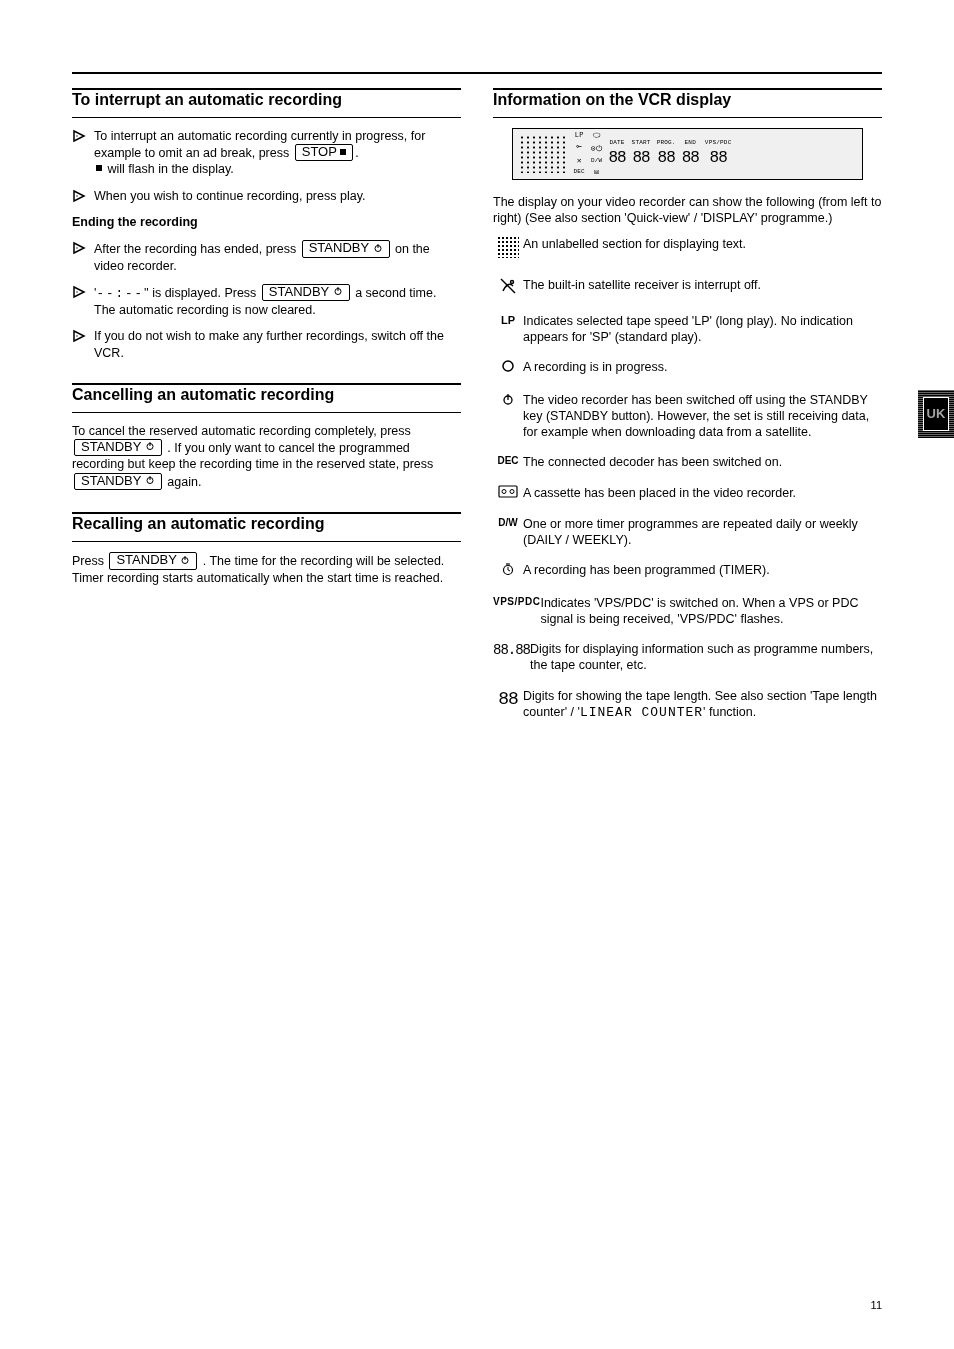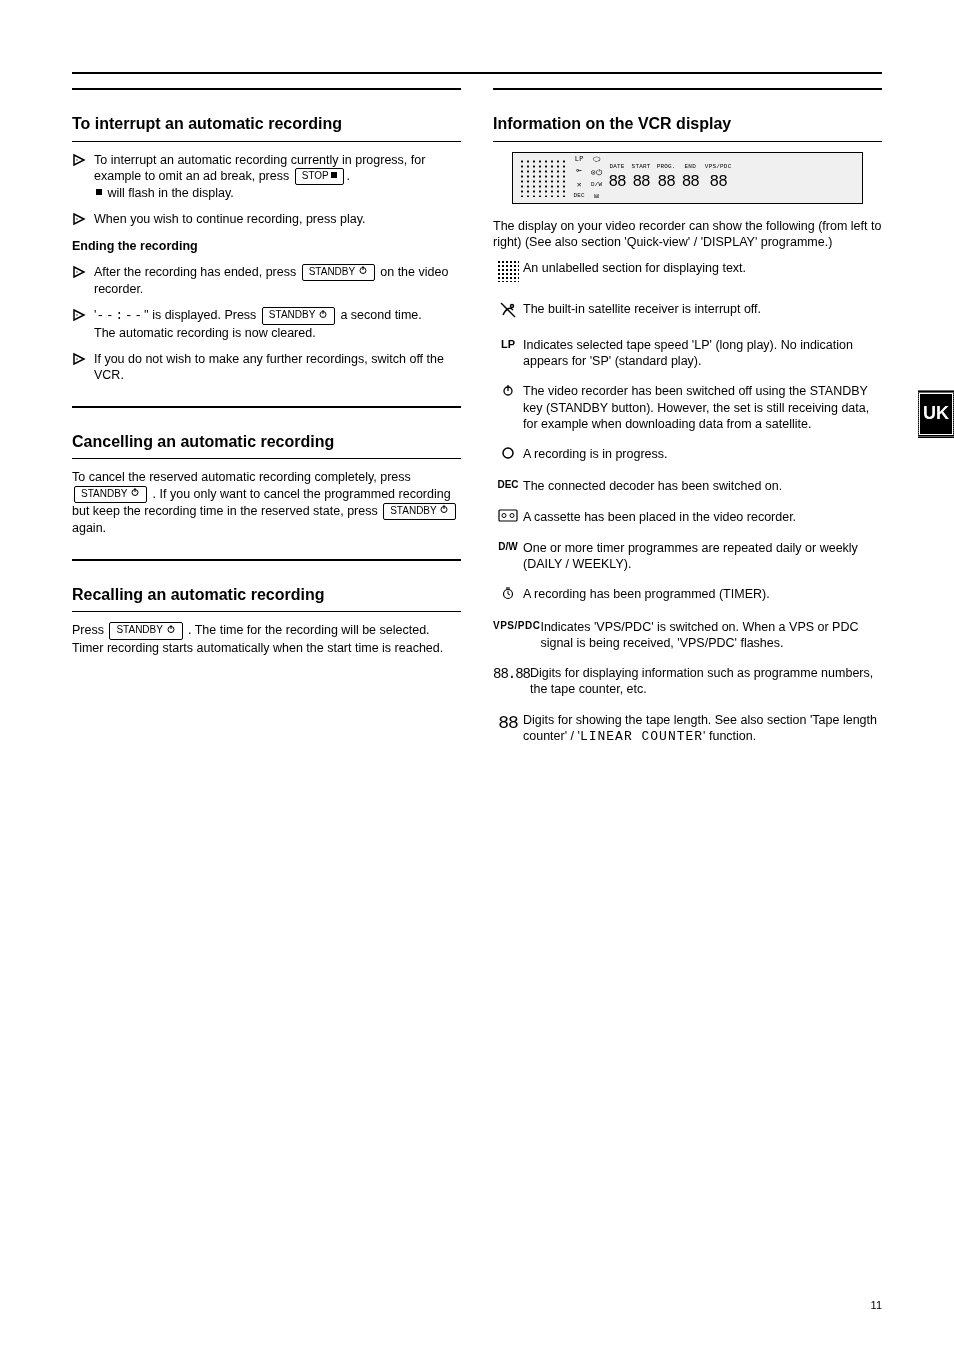--- a/index.html
+++ b/index.html
@@ -24,21 +24,21 @@
   display: flex;
   gap: 32px;
 }
 .col {
   flex: 1 1 50%;
   min-width: 0;
 }
 .section-title {
   font-size: 16px;
   font-weight: bold;
-  padding-top: 24px;
+  padding-top: 0;
   padding-bottom: 6px;
   border-top: 2px solid #000;
   border-bottom: 1px solid #000;
   margin-top: 22px;
   margin-bottom: 10px;
 }
 .first { margin-top: 0; border-top: 2px solid #000; }
 .step, .bodytext, .iconline { margin-bottom: 10px; }
 .step { display: flex; gap: 8px; }
 .step-arrow {
@@ -47,21 +47,21 @@
   height: 14px;
   margin-top: 1px;
 }
 .step-arrow svg { display: block; }
 .step-text { flex: 1 1 auto; }
 .key {
   display: inline-block;
   border: 1px solid #000;
   border-radius: 2px;
   padding: 0 6px 1px 6px;
-  font-size: 10px;
+  font-size: 13px;
   line-height: 14px;
   vertical-align: 1px;
   margin: 0 2px;
 }
 .key-stop::before {
   content: "";
   display: inline-block;
   width: 6px; height: 6px;
   background: #000;
   vertical-align: 1px;
@@ -134,23 +134,23 @@
     repeating-linear-gradient(0deg, #000 0 1px, transparent 1px 2px),
     #666;
   display: flex;
   align-items: center;
   justify-content: center;
 }
 .side-tab span {
   display:inline-block;
   padding: 8px 3px;
   background:#000;
-  color:#ffffff;
+  color:#a3a3a3;
   font-weight:bold;
-  font-size:18px;
+  font-size:13px;
   border:1px solid #fff;
 }
 
 .pagenum {
   position: absolute;
   bottom: 37px;
   right: 72px;
   font-weight: normal;
   font-size: 11px;
 }
@@ -328,32 +328,32 @@
       </div>
       <div class="icontxt">The built-in satellite receiver is interrupt off.</div>
     </div>
 
     <div class="iconline">
       <div class="icon" style="font-size:11px;font-weight:bold">LP</div>
       <div class="icontxt">Indicates selected tape speed 'LP' (long play). No indication appears for 'SP' (standard play).</div>
     </div>
 
     <div class="iconline">
+      <div class="icon"><svg width="14" height="14" viewBox="0 0 14 14">
+              <circle cx="7" cy="7" r="5" fill="none" stroke="#000" stroke-width="1.5"></circle>
+            </svg></div>
+      <div class="icontxt">A recording is in progress.</div>
+    </div>
+
+    <div class="iconline">
       <div class="icon stdby"><svg width="14" height="14" viewBox="0 0 14 14">
               <circle cx="7" cy="8" r="4" fill="none" stroke="#000" stroke-width="1.3"></circle>
               <line x1="7" y1="2" x2="7" y2="8" stroke="#000" stroke-width="1.3"></line>
             </svg></div>
       <div class="icontxt">The video recorder has been switched off using the STANDBY key (STANDBY button). However, the set is still receiving data, for example when downloading data from a satellite.</div>
-    </div>
-
-    <div class="iconline">
-      <div class="icon"><svg width="14" height="14" viewBox="0 0 14 14">
-              <circle cx="7" cy="7" r="5" fill="none" stroke="#000" stroke-width="1.5"></circle>
-            </svg></div>
-      <div class="icontxt">A recording is in progress.</div>
     </div>
 
     <div class="iconline">
       <div class="icon" style="font-size:10px;font-weight:bold">DEC</div>
       <div class="icontxt">The connected decoder has been switched on.</div>
     </div>
 
     <div class="iconline">
       <div class="icon cassette">
         <svg width="20" height="13" viewBox="0 0 20 13">

